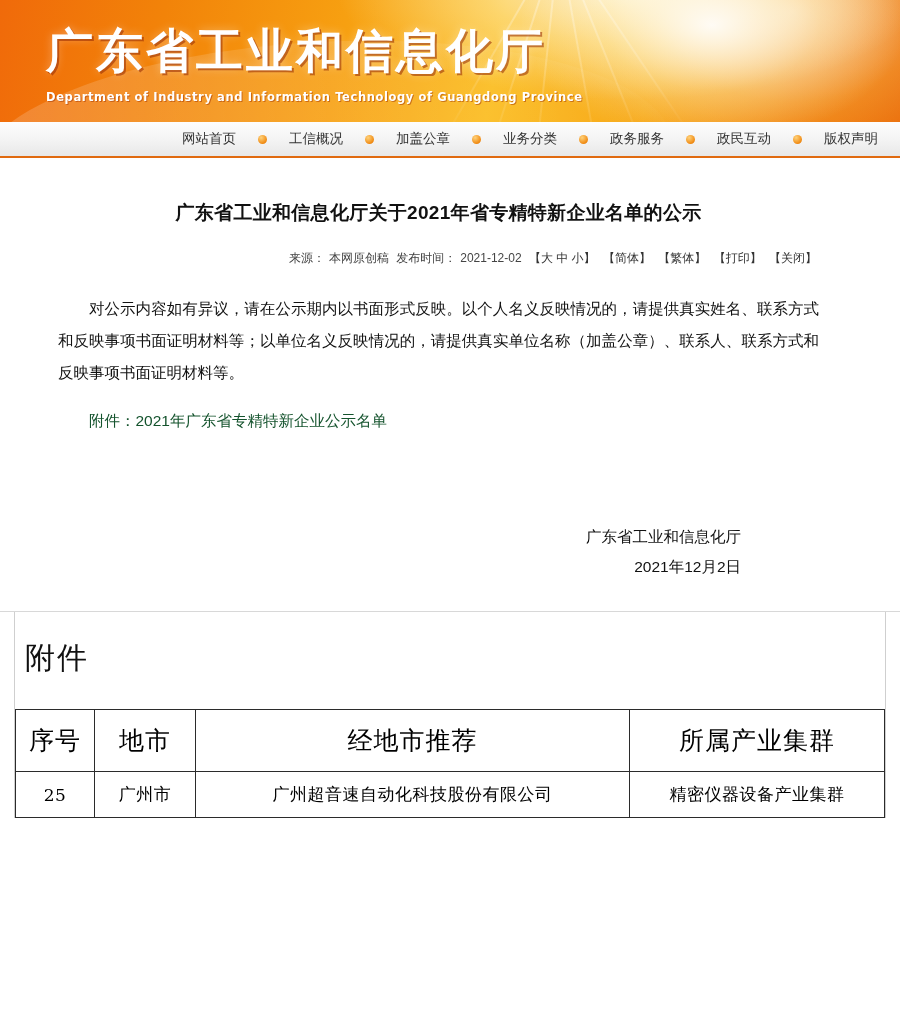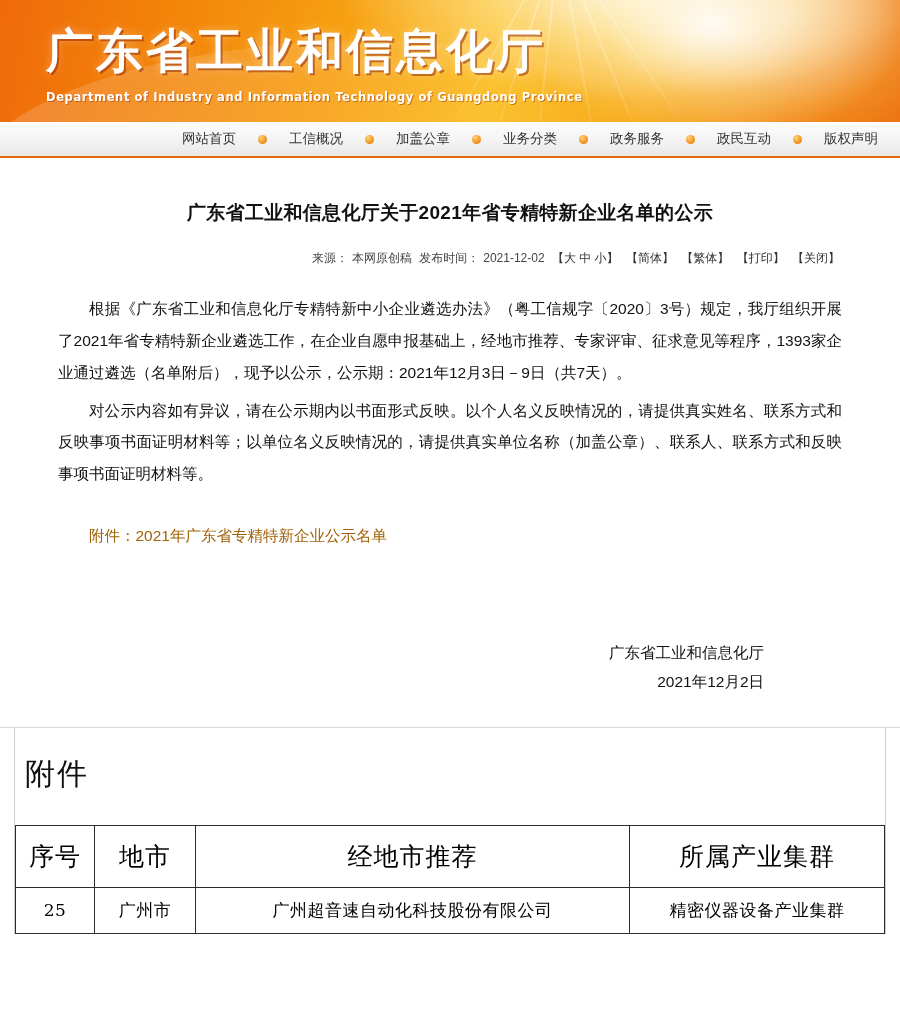--- a/index.html
+++ b/index.html
@@ -106,21 +106,21 @@
   .nav-sep {
     width: 9px;
     height: 9px;
     border-radius: 50%;
     background: radial-gradient(circle at 35% 30%, #ffd27a, #f08a12 70%, #d06a06 100%);
     flex: 0 0 auto;
   }
 
   
   .article {
-    padding: 40px 58px 0 58px;
+    padding: 40px 81px 0 58px;
   }
   .doc-title {
     text-align: center;
     font-size: 19px;
     font-weight: bold;
     color: #111;
     line-height: 1.6;
     letter-spacing: 0.3px;
   }
   .meta {
@@ -137,25 +137,25 @@
     font-size: 15.5px;
     line-height: 2.05;
     color: #111;
     text-align: justify;
   }
   .body-text p {
     margin: 0 0 6px 0;
     text-indent: 2em;
   }
   .attach-line {
-    margin-top: 30px;
+    margin-top: 16px;
     font-size: 15.5px;
     line-height: 2.05;
     text-indent: 2em;
-    color: #a16207;
+    color: #14532d;
   }
   .sign {
     margin-top: 86px;
     text-align: right;
     font-size: 15.5px;
     line-height: 1.9;
     color: #111;
     padding-right: 78px;
   }
 
@@ -270,21 +270,20 @@
       <span class="seg">来源：</span><span class="seg">本网原创稿</span>
       <span class="seg">发布时间：</span><span class="seg">2021-12-02</span>
       <span class="seg lnk">【大 中 小】</span>
       <span class="seg lnk">【简体】</span>
       <span class="seg lnk">【繁体】</span>
       <span class="seg lnk">【打印】</span>
       <span class="seg lnk">【关闭】</span>
     </div>
 
     <div class="body-text">
-      <p>根据《广东省工业和信息化厅专精特新中小企业遴选办法》（粤工信规字〔2020〕3号）规定，我厅组织开展了2021年省专精特新企业遴选工作，在企业自愿申报基础上，经地市推荐、专家评审、征求意见等程序，1393家企业通过遴选（名单附后），现予以公示，公示期：2021年12月3日－9日（共7天）。</p>
       <p>对公示内容如有异议，请在公示期内以书面形式反映。以个人名义反映情况的，请提供真实姓名、联系方式和反映事项书面证明材料等；以单位名义反映情况的，请提供真实单位名称（加盖公章）、联系人、联系方式和反映事项书面证明材料等。</p>
     </div>
 
     <div class="attach-line">附件：2021年广东省专精特新企业公示名单</div>
 
     <div class="sign">
       <div>广东省工业和信息化厅</div>
       <div>2021年12月2日</div>
     </div>
   </div>

